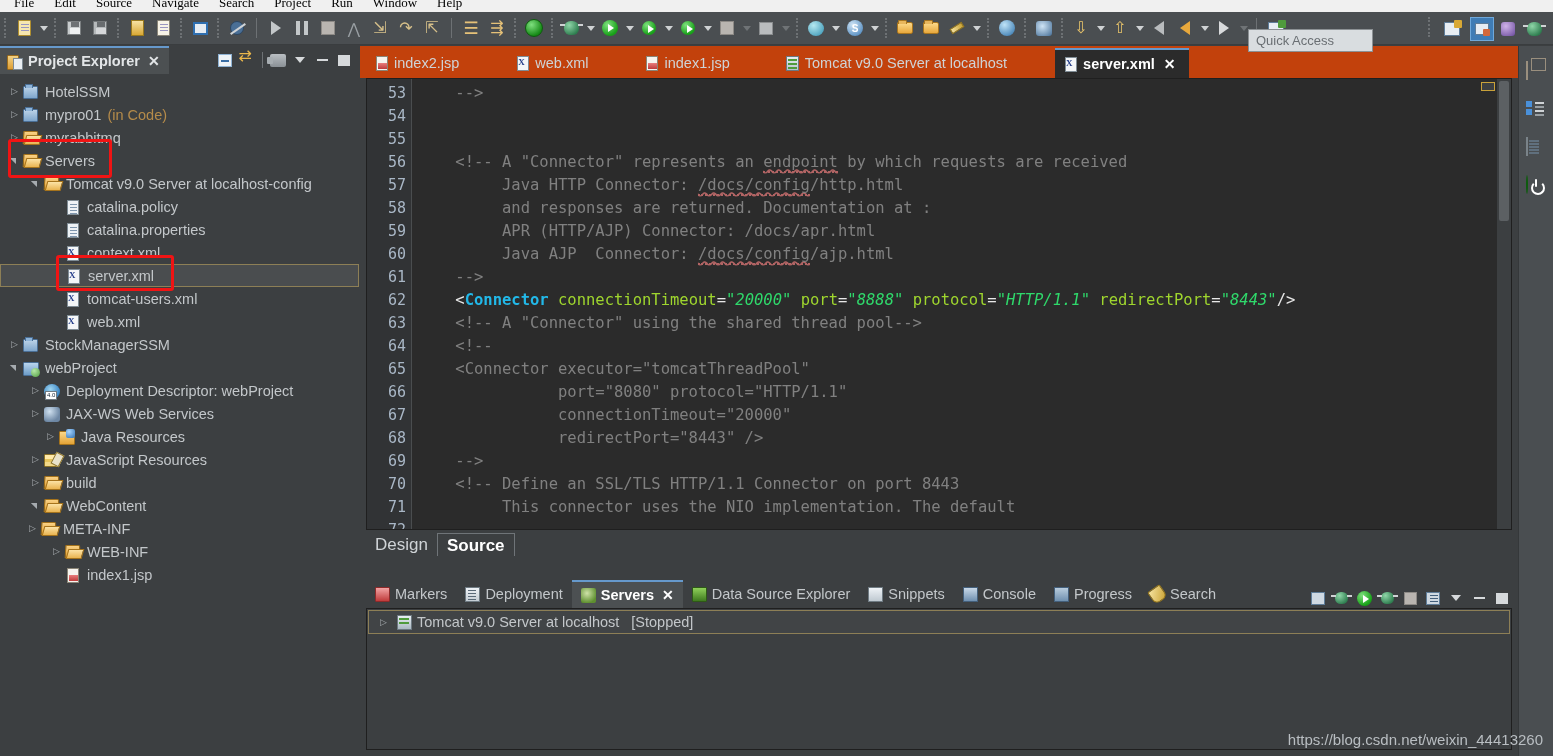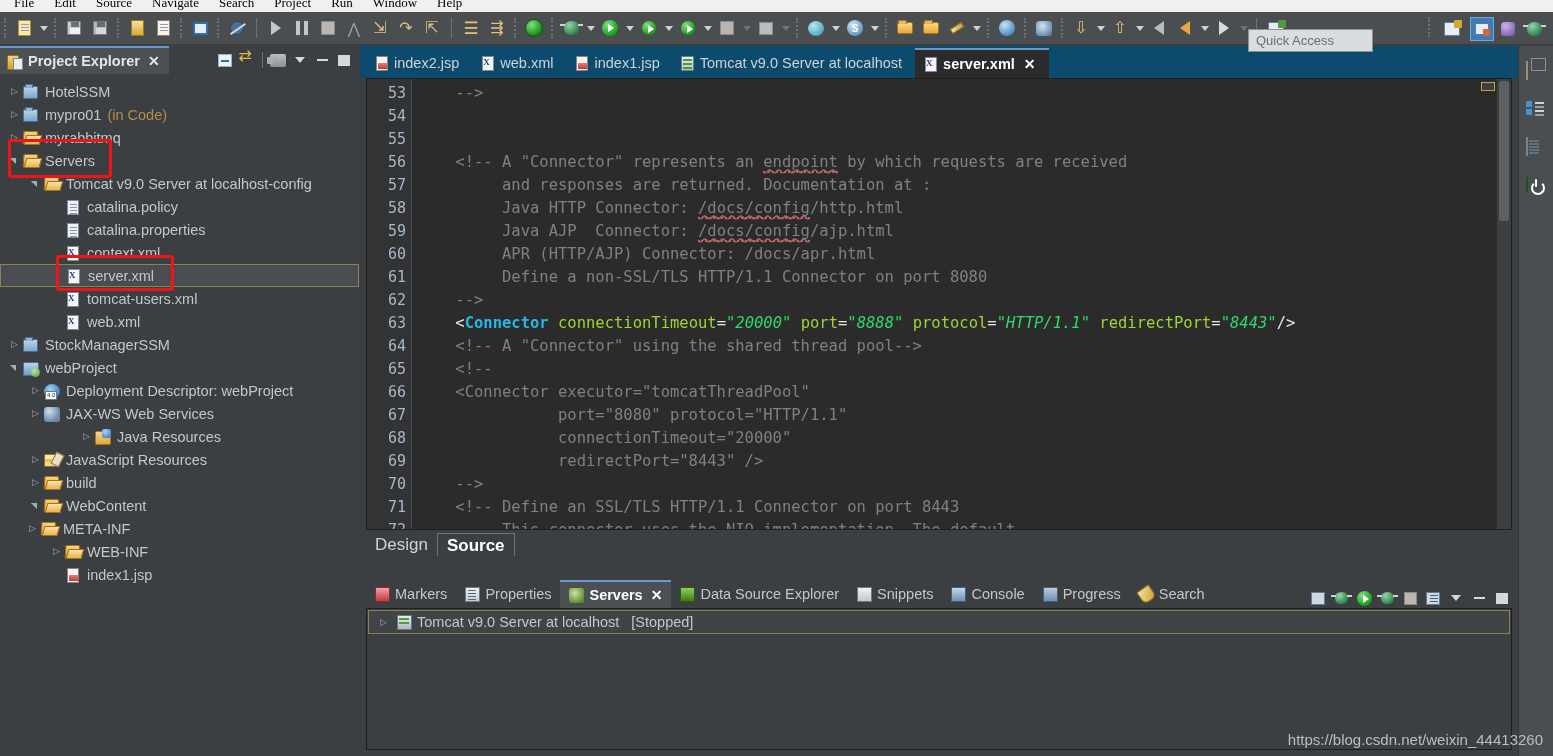--- a/index.html
+++ b/index.html
@@ -416,22 +416,23 @@
 
   
   .editor-area {
     position: absolute; left: 360px; top: 46px;
     width: 1158px; height: 520px;
     background: #3c3f41;
   }
   .editor-tabs {
     height: 32px;
     display: flex; align-items: flex-end;
-    background: #0c4a6e;
+    background: #c2410c;
     padding-left: 6px;
+    gap: 35px;
   }
   .etab {
     height: 30px;
     display: flex; align-items: center;
     gap: 6px; padding: 0 13px 0 8px;
     font-size: 14.5px;
     color: #cfd3d6;
     white-space: nowrap;
   }
   .etab.active {
@@ -1032,21 +1033,21 @@
           </span>
           <span class="tlabel">Deployment Descriptor: webProject</span>
         </div>
         <div class="trow" style="padding-left: 29px; align-items: center;">
           <span class="twist closed"></span>
           <span class="ticon">
             <span class="ti-jaxws" style="display: block;"></span>
           </span>
           <span class="tlabel">JAX-WS Web Services</span>
         </div>
-        <div class="trow" style="padding-left: 44px; margin-left: 36px;">
+        <div class="trow" style="padding-left: 44px;">
           <span class="twist closed"></span>
           <span class="ticon">
             <span class="ti-javares" style="display: block;"></span>
           </span>
           <span class="tlabel">Java Resources</span>
         </div>
         <div class="trow" style="padding-left: 29px;">
           <span class="twist closed"></span>
           <span class="ticon">
             <span class="ti-jsres" style="display: block;"></span>
@@ -1149,25 +1150,24 @@
           <div class="gline">69</div>
           <div class="gline">70</div>
           <div class="gline">71</div>
           <div class="gline">72</div>
         </div>
       <div class="code" id="code">
           <div class="cline"><span class="c-comment">    --&gt;</span></div>
           <div class="cline">&nbsp;</div>
           <div class="cline">&nbsp;</div>
           <div class="cline"><span class="c-comment">    &lt;!-- A "Connector" represents an </span><span class="c-comment spell">endpoint</span><span class="c-comment"> by which requests are received</span></div>
+          <div class="cline"><span class="c-comment">         Java HTTP Connector: </span><span class="c-comment spell">/docs/config</span><span class="c-comment">/http.html</span></div>
           <div class="cline"><span class="c-comment">         and responses are returned. Documentation at :</span></div>
-          <div class="cline"><span class="c-comment">         Java HTTP Connector: </span><span class="c-comment spell">/docs/config</span><span class="c-comment">/http.html</span></div>
+          <div class="cline"><span class="c-comment">         APR (HTTP/AJP) Connector: /docs/apr.html</span></div>
           <div class="cline"><span class="c-comment">         Java AJP  Connector: </span><span class="c-comment spell">/docs/config</span><span class="c-comment">/ajp.html</span></div>
-          <div class="cline"><span class="c-comment">         APR (HTTP/AJP) Connector: /docs/apr.html</span></div>
-          <div class="cline"><span class="c-comment">         Define a non-SSL/TLS HTTP/1.1 Connector on port 8080</span></div>
           <div class="cline"><span class="c-comment">    --&gt;</span></div>
           <div class="cline"><span class="c-tagpunct">    &lt;</span><span class="c-tagname">Connector</span><span class="c-attr"> connectionTimeout</span><span class="c-eq">=</span><span class="c-val">"20000"</span><span class="c-attr"> port</span><span class="c-eq">=</span><span class="c-val">"8888"</span><span class="c-attr"> protocol</span><span class="c-eq">=</span><span class="c-val">"HTTP/1.1"</span><span class="c-attr"> redirectPort</span><span class="c-eq">=</span><span class="c-val">"8443"</span><span class="c-tagpunct">/&gt;</span></div>
           <div class="cline"><span class="c-comment">    &lt;!-- A "Connector" using the shared thread pool--&gt;</span></div>
           <div class="cline"><span class="c-comment">    &lt;!--</span></div>
           <div class="cline"><span class="c-comment">    &lt;Connector executor="tomcatThreadPool"</span></div>
           <div class="cline"><span class="c-comment">               port="8080" protocol="HTTP/1.1"</span></div>
           <div class="cline"><span class="c-comment">               connectionTimeout="20000"</span></div>
           <div class="cline"><span class="c-comment">               redirectPort="8443" /&gt;</span></div>
           <div class="cline"><span class="c-comment">    --&gt;</span></div>
           <div class="cline"><span class="c-comment">    &lt;!-- Define an SSL/TLS HTTP/1.1 Connector on port 8443</span></div>
@@ -1186,21 +1186,21 @@
   </div>
 
   <div class="bottom-panel">
     <div class="bp-tabs" id="bp-tabs">
       <div class="bptab">
           <span class="bp-icon bi-markers"></span>
           <span>Markers</span>
         </div>
         <div class="bptab">
           <span class="bp-icon bi-props"></span>
-          <span>Properties</span>
+          <span>Deployment</span>
         </div>
         <div class="bptab active">
           <span class="bp-icon bi-servers"></span>
           <span>Servers</span>
           <span style="font-weight: bold; font-size: 14px; color: rgb(255, 255, 255); margin-left: 3px;">✕</span>
         </div>
         <div class="bptab">
           <span class="bp-icon bi-dse"></span>
           <span>Data Source Explorer</span>
         </div>

